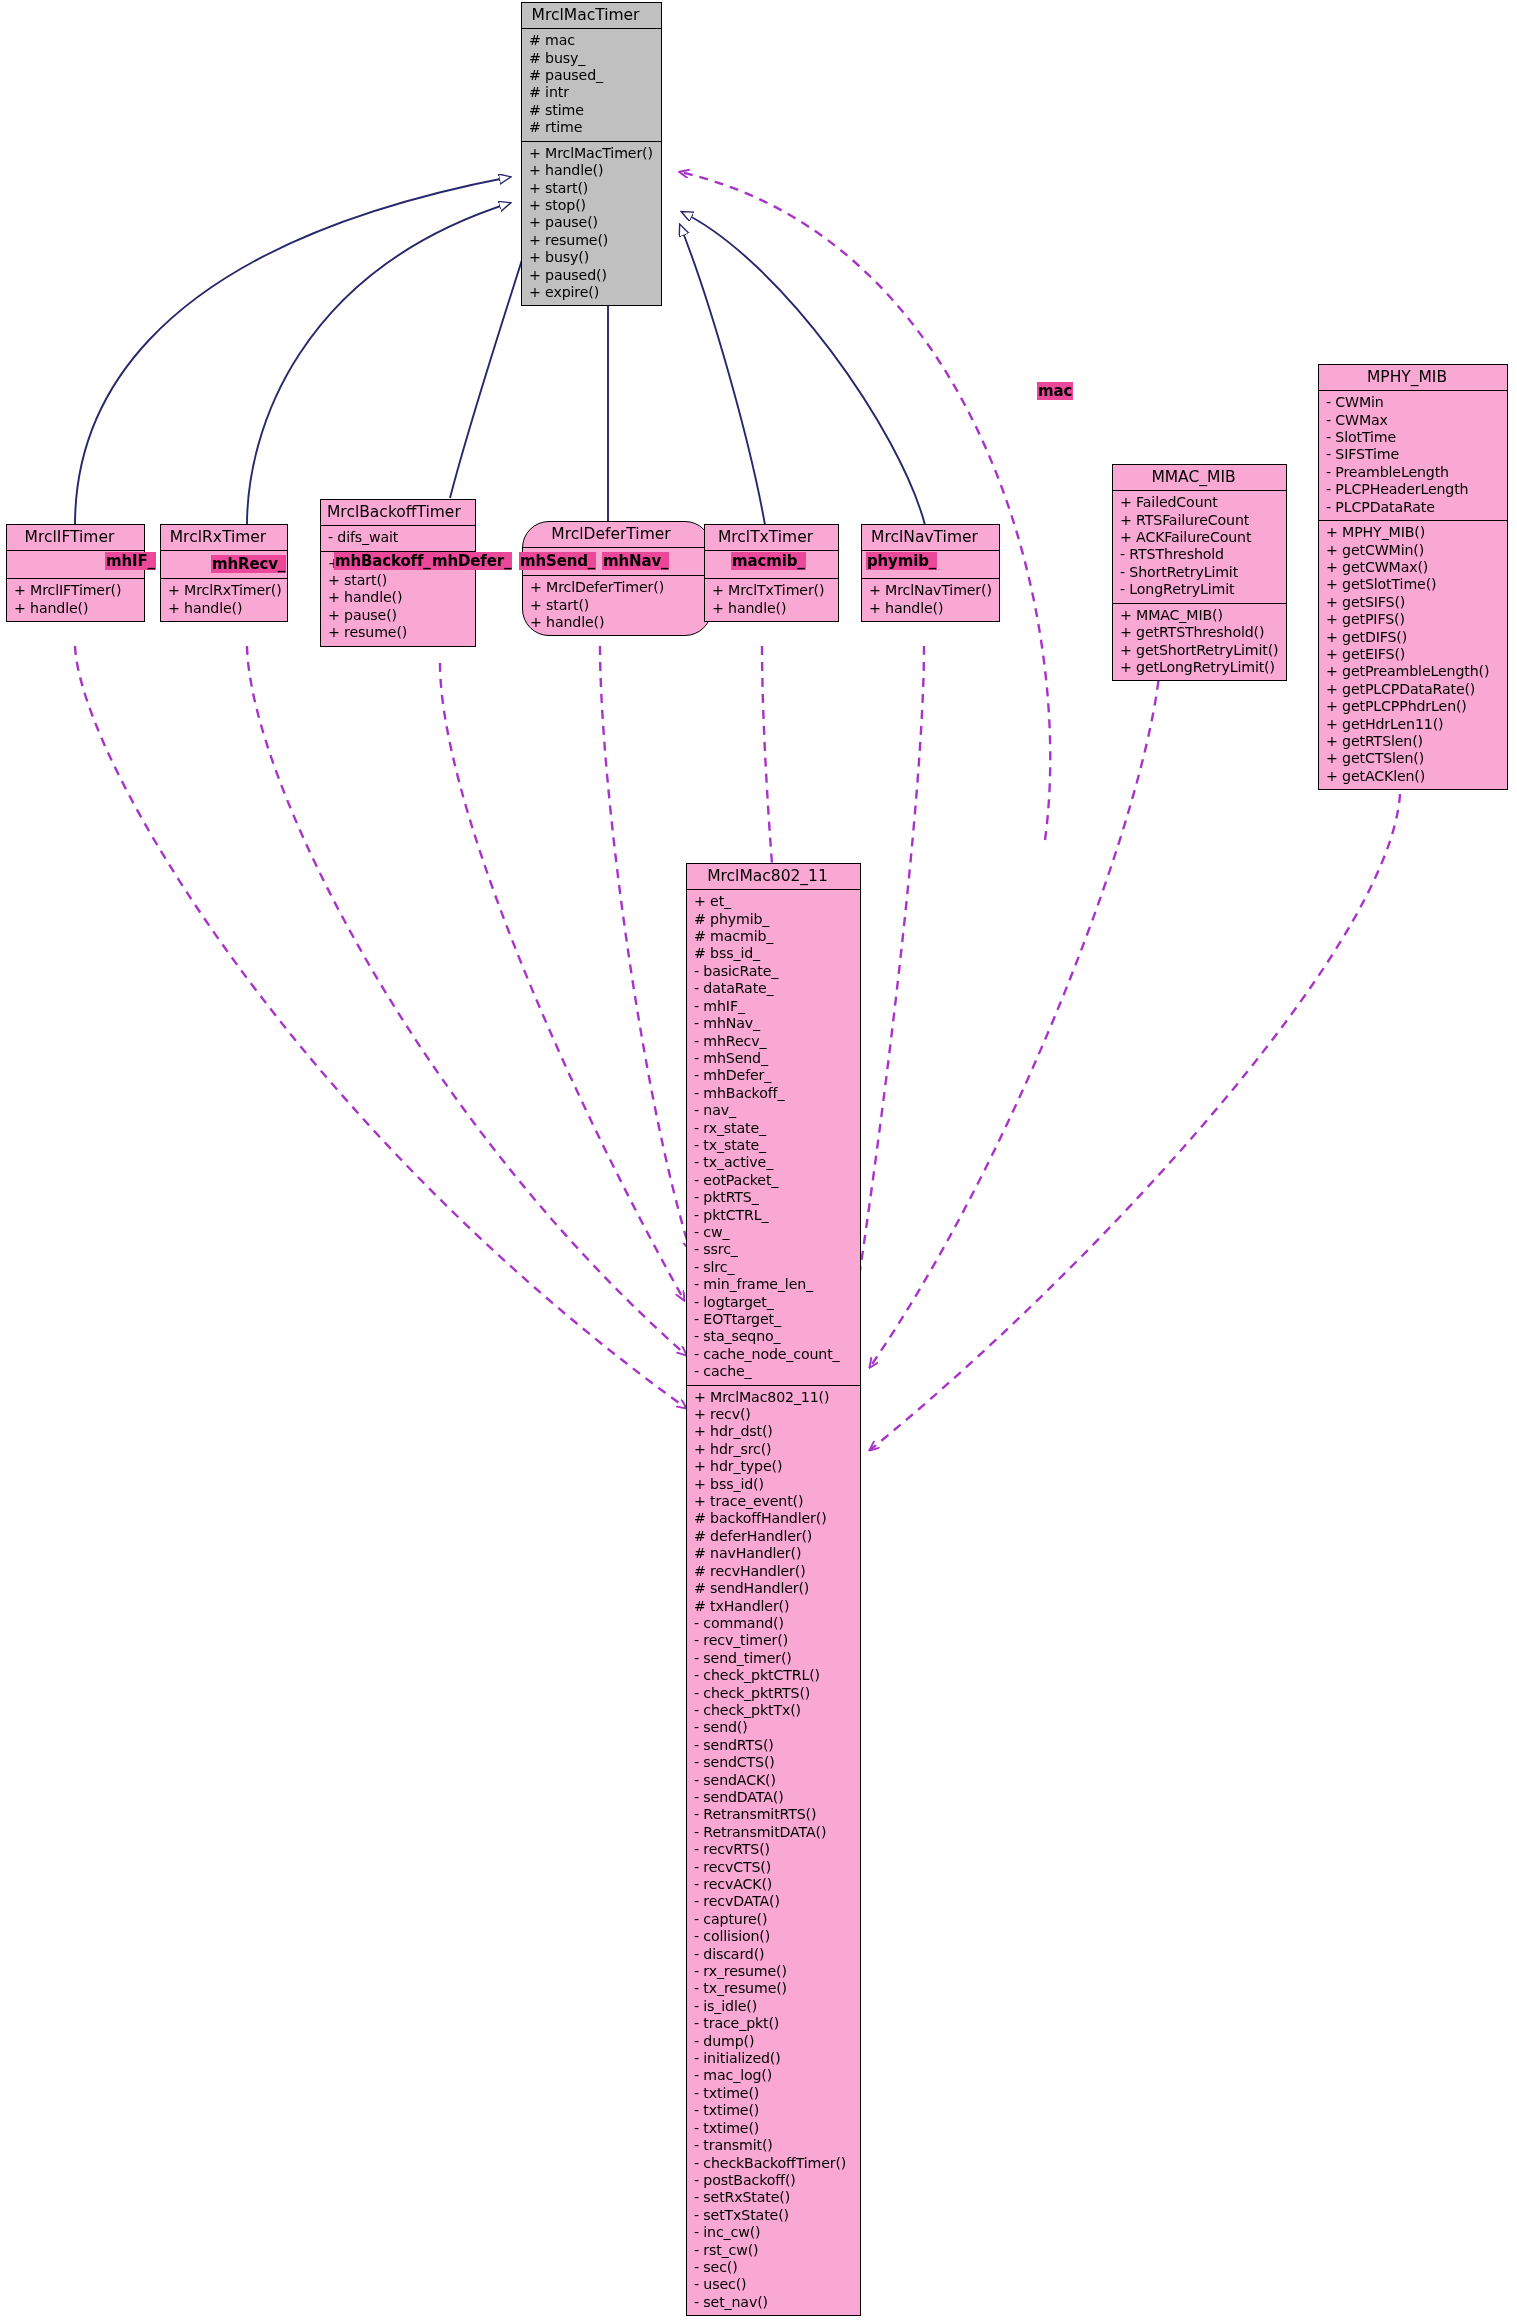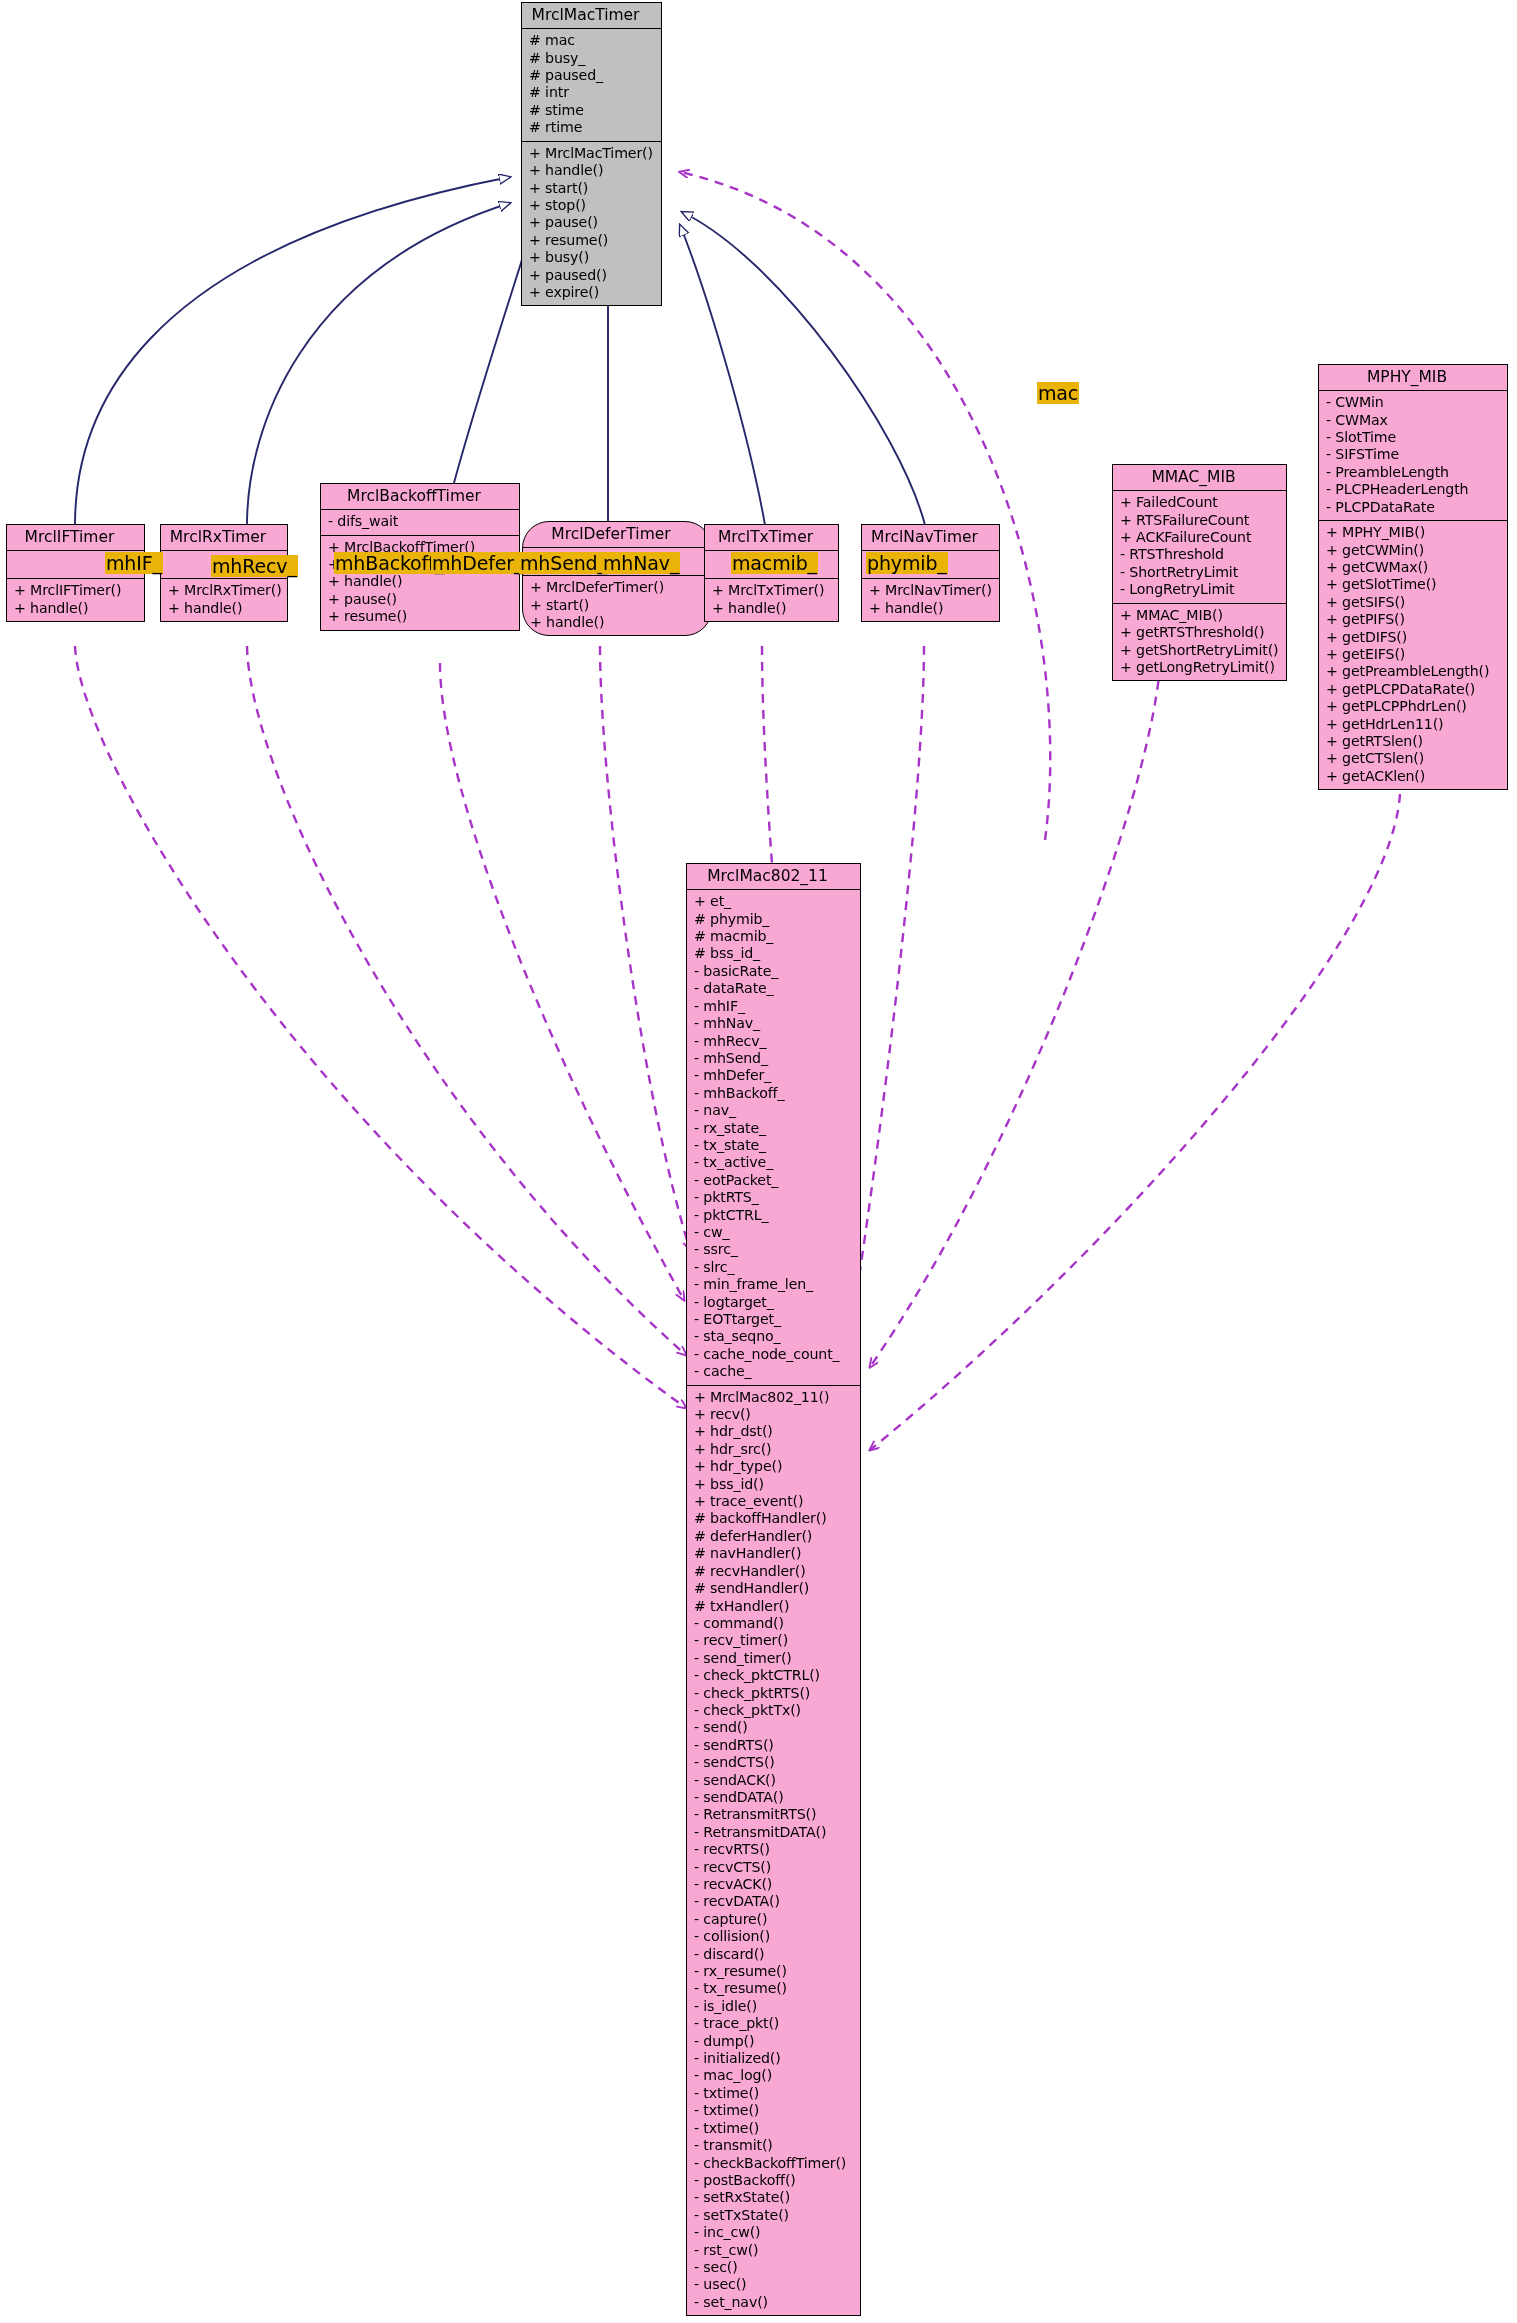--- a/index.html
+++ b/index.html
@@ -11,22 +11,22 @@
   .uml-class{position:absolute;border:1.6px solid #000;background:#f9a8d4;box-sizing:border-box;}
   .uml-class.filled{background:#c0c0c0;}
   .cls-title{text-align:center;font-size:15.5px;color:#000;padding:4px 18px 5px 6px;
              border-bottom:1.6px solid #000;line-height:1.05;white-space:nowrap;}
   .cls-section{border-bottom:1.6px solid #000;padding:3px 7px 4px 7px;}
   .cls-section:last-child{border-bottom:none;}
   .cls-section.empty{height:27px;padding:0;}
   .member{font-size:14.2px;color:#000;line-height:17.4px;white-space:nowrap;
           letter-spacing:-0.15px;}
 
-  .edge-label{position:absolute;font-size:19px;color:#000;white-space:nowrap;
-              background:#eab308;padding:0 1px;letter-spacing:-0.15px;}
+  .edge-label{position:absolute;font-size:15px;color:#000;white-space:nowrap;
+              background:#ec4899;padding:0 1px;letter-spacing:-0.15px;font-weight:bold;}
 </style>
 </head>
 <body>
 
 <div id="canvas">
 
   <svg class="edges" viewBox="0 0 1517 2323" xmlns="http://www.w3.org/2000/svg">
     <defs>
       <marker id="hollowTri" markerWidth="13" markerHeight="13" refX="11" refY="5.2" orient="auto" markerUnits="userSpaceOnUse">
         <path d="M0,0 L12,5.2 L0,10.4 z" fill="#ffffff" stroke="#27286b" stroke-width="1.4"></path>
@@ -107,21 +107,21 @@
 
   <div class="uml-class" style="left:160px;top:524px;width:128px;">
     <div class="cls-title">MrclRxTimer</div>
     <div class="cls-section empty"></div>
     <div class="cls-section">
       <div class="member">+ MrclRxTimer()</div>
       <div class="member">+ handle()</div>
     </div>
   </div>
 
-  <div class="uml-class" style="left:320px;top:483px;width:200px;">
+  <div class="uml-class" style="left:320px;top:499px;width:156px;">
     <div class="cls-title">MrclBackoffTimer</div>
     <div class="cls-section">
       <div class="member">- difs_wait</div>
     </div>
     <div class="cls-section">
       <div class="member">+ MrclBackoffTimer()</div>
       <div class="member">+ start()</div>
       <div class="member">+ handle()</div>
       <div class="member">+ pause()</div>
       <div class="member">+ resume()</div>

